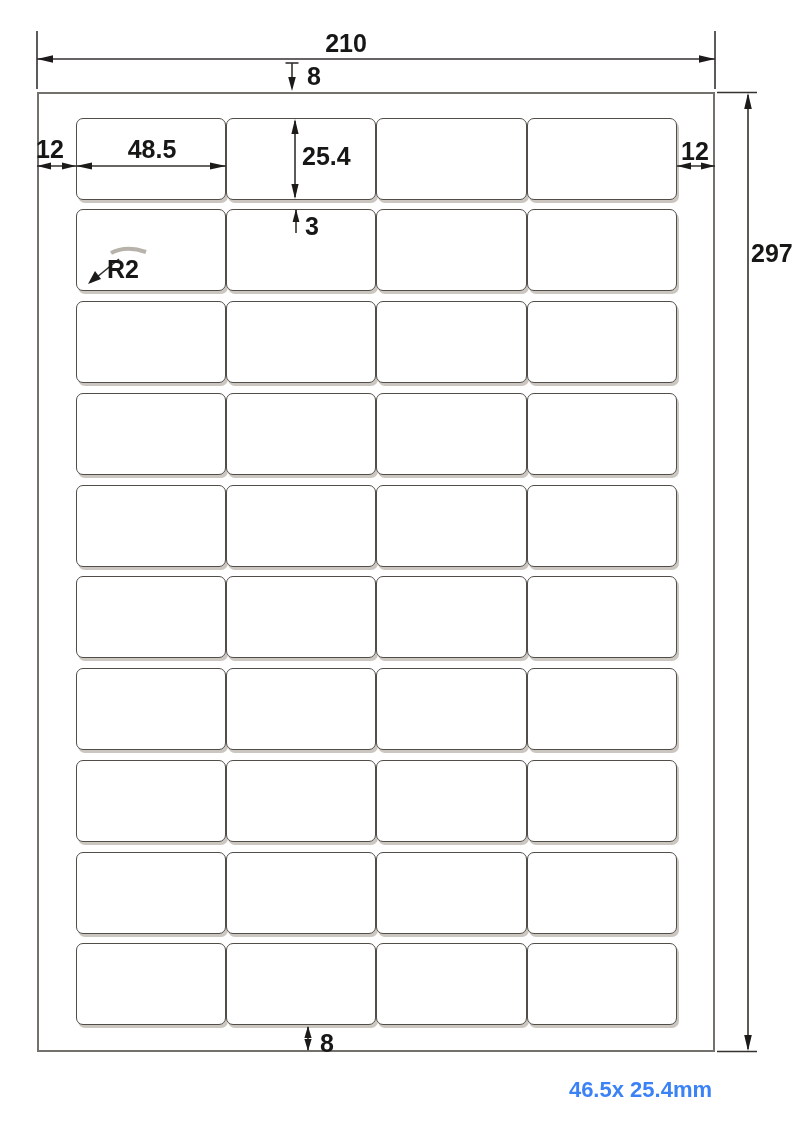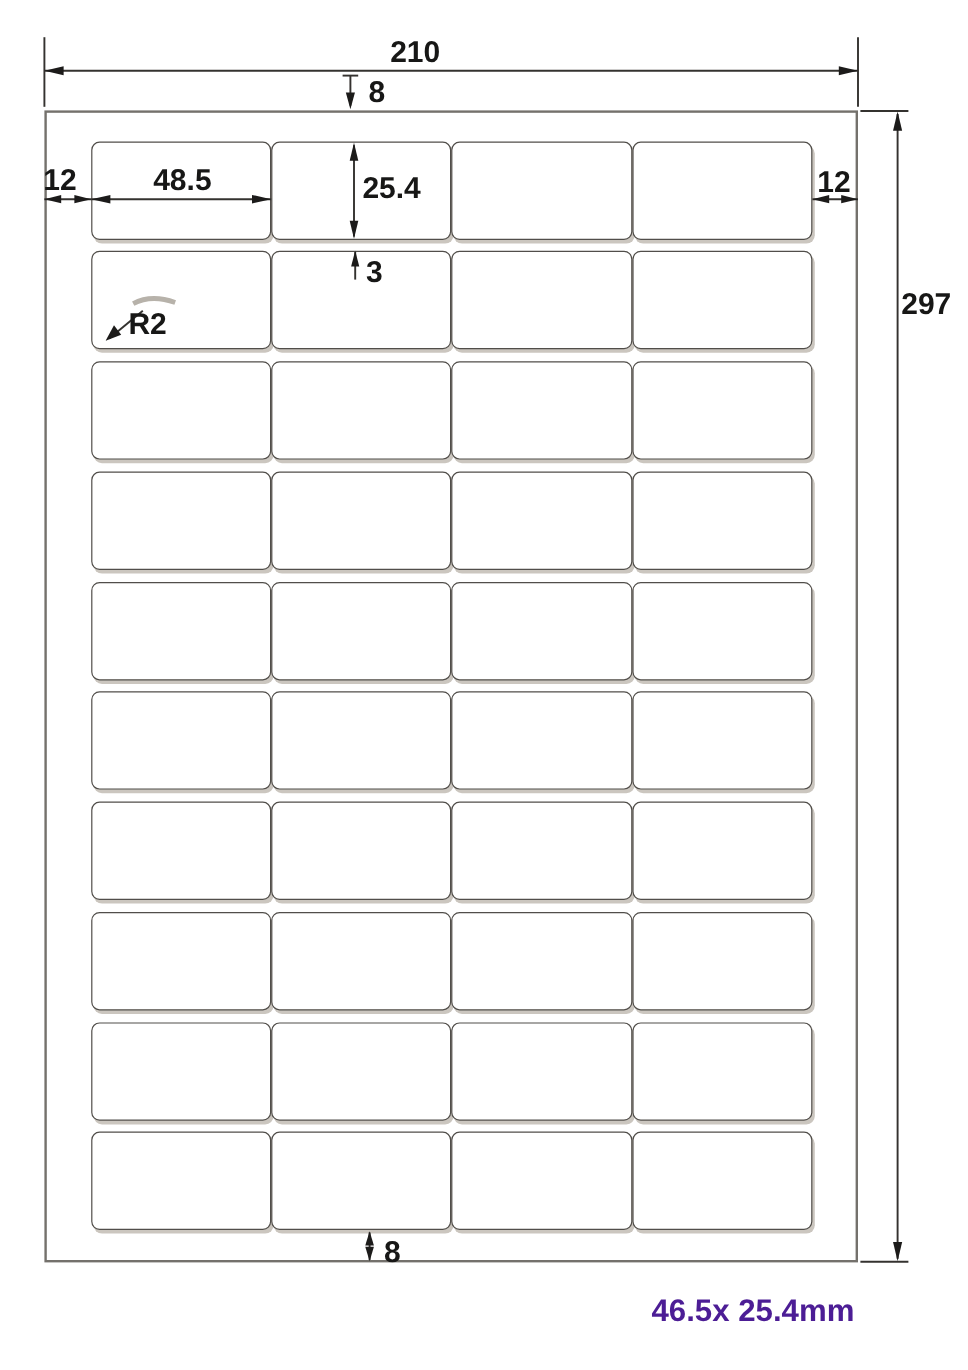--- a/index.html
+++ b/index.html
@@ -25,21 +25,21 @@
     fill:#171716; font-family:"Liberation Sans", sans-serif;
     font-size:25px; font-weight:bold;
   }
   .leader-arc { stroke:#b7b2aa !important; stroke-width:4 !important; }
   .footer-code {
     position:absolute; left:48px; top:1079px; z-index:3;
     font-size:30px; font-weight:bold; color:#131313; letter-spacing:1px;
   }
   .footer-size {
     position:absolute; right:95px; top:1077px; z-index:3;
-    font-size:26px; font-weight:bold; color:#4c1d95;
+    font-size:22px; font-weight:bold; color:#3b82f6;
   }
 </style>
 </head>
 <body>
 
 <div class="stage">
 
   <div class="sheet-outline"></div>
 
   <div id="labels">

